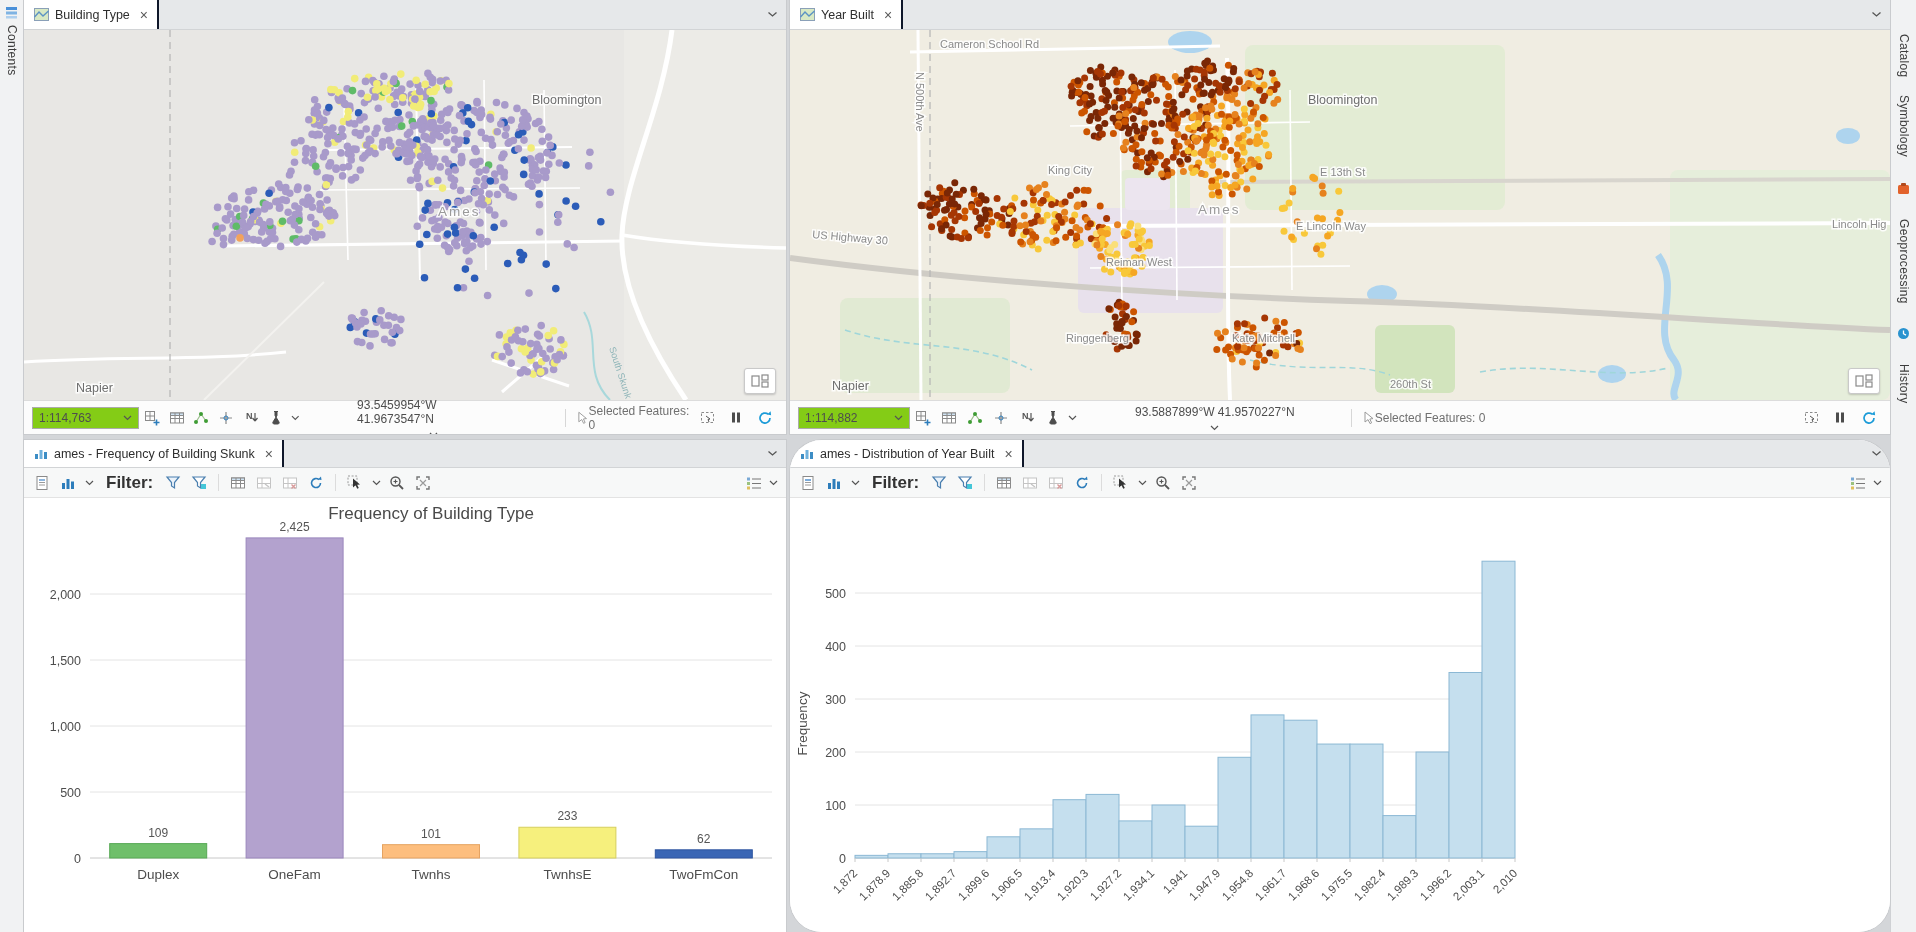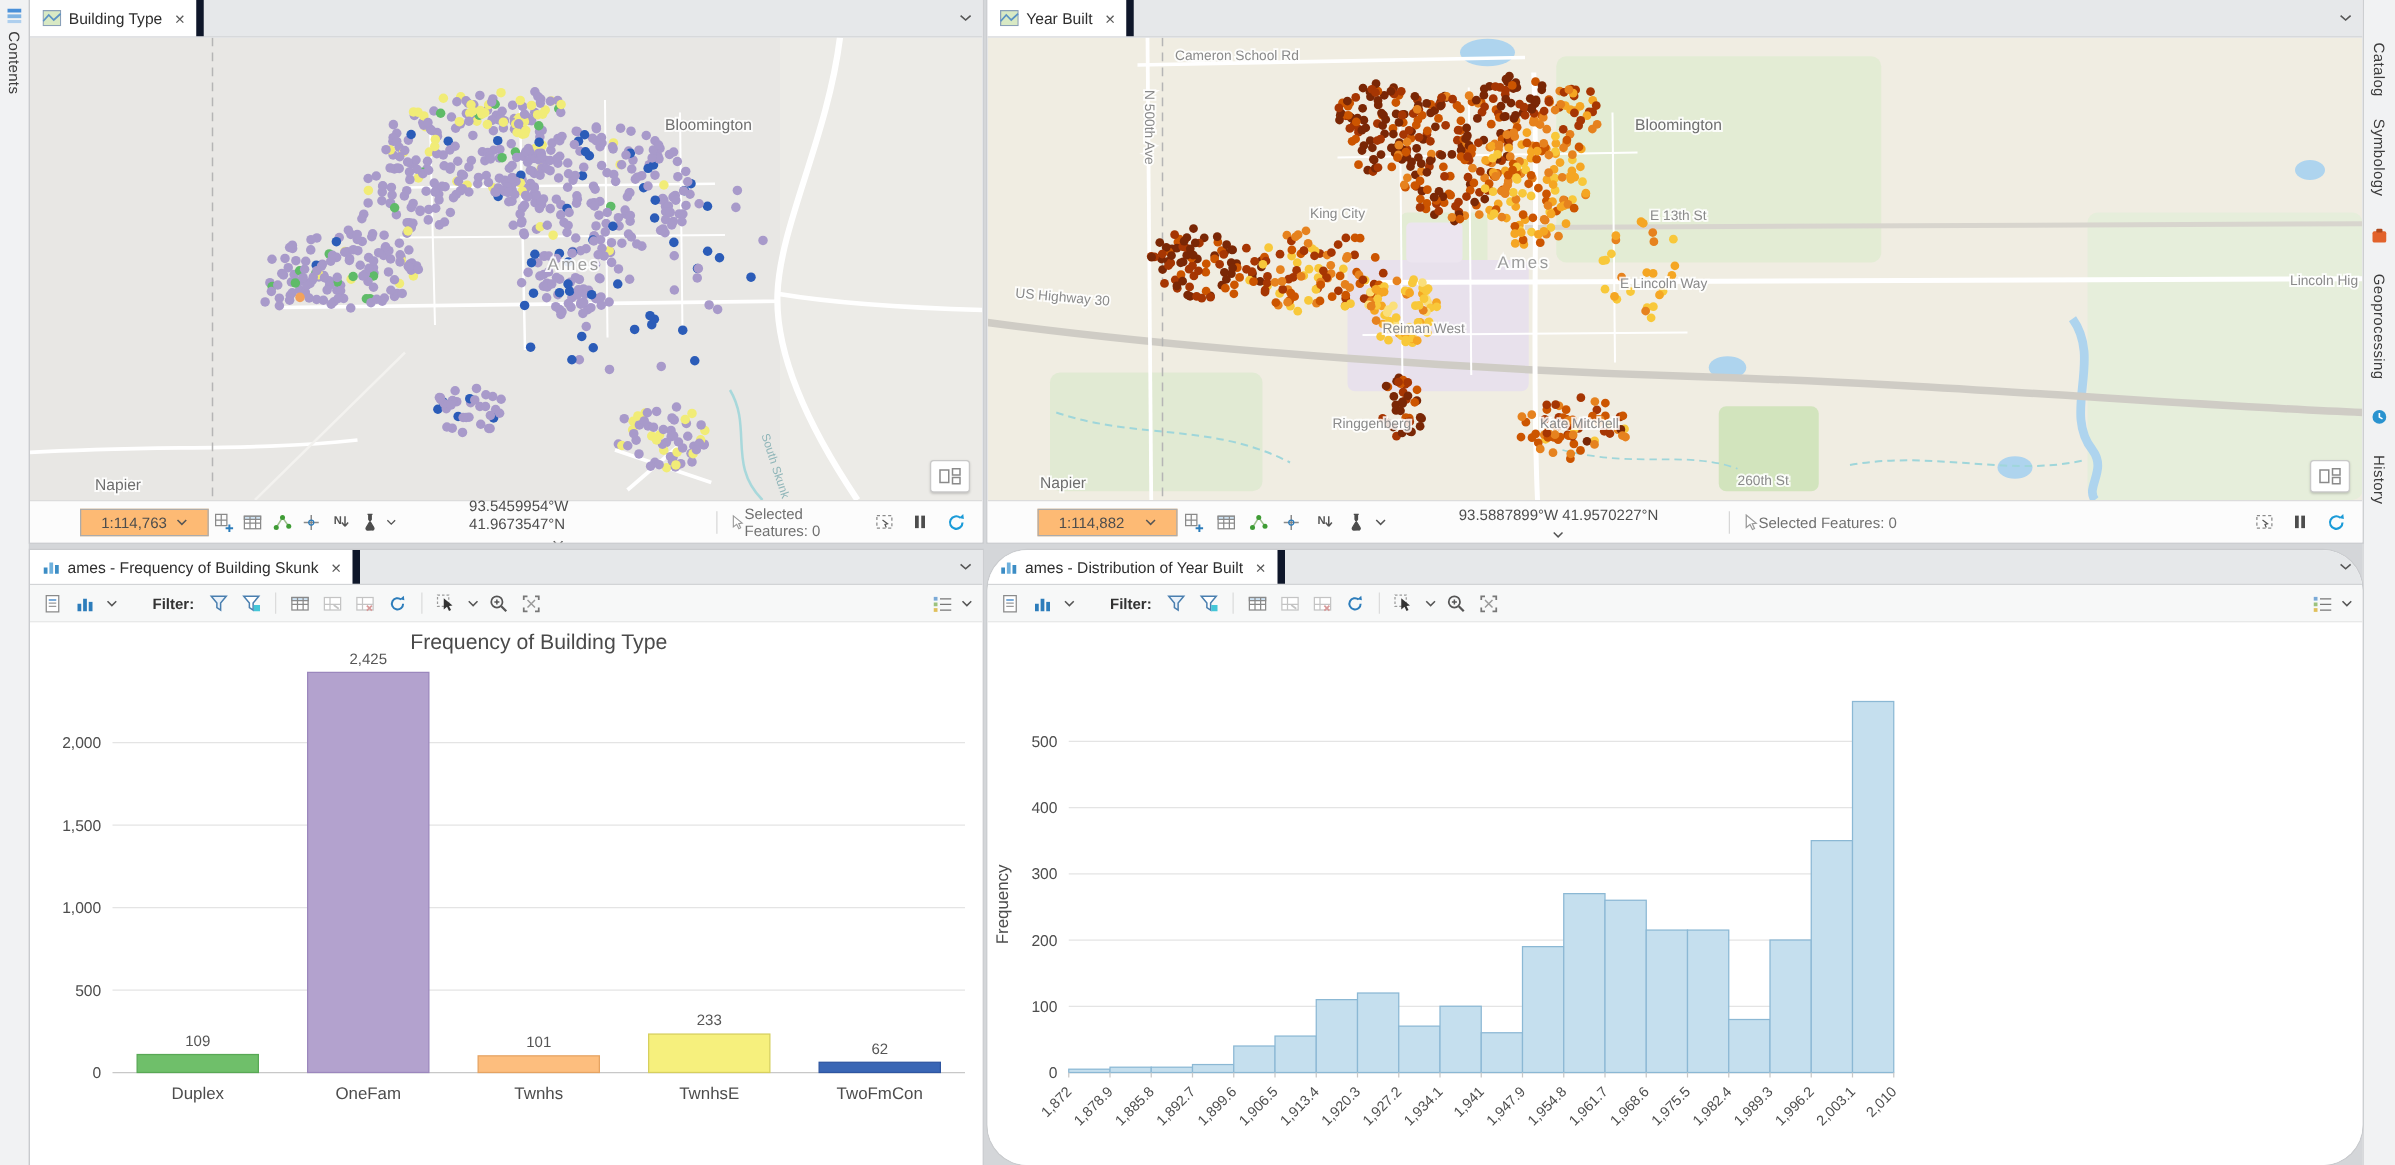--- a/index.html
+++ b/index.html
@@ -11,41 +11,41 @@
   #left-strip { left:0; width:24px; border-right:1px solid #cfd1d4; }
   #right-strip { right:0; width:26px; border-left:1px solid #cfd1d4; }
   .vtab { writing-mode:vertical-rl; font-size:12px; color:#3c3c3c; cursor:default; letter-spacing:.3px; }
   .dock-ico { width:13px; height:13px; margin:6px 0; }
 
   
   .panel { position:absolute; background:#fff; overflow:hidden; box-shadow:0 0 0 1px #c9cbce; }
   .tabbar { background:#e6e8ea; border-bottom:1px solid #d2d4d6; display:flex; align-items:stretch; }
   .tabbar.maps { height:30px; }
   .tabbar.charts { height:28px; }
-  .tab { background:#fff; display:flex; align-items:center; gap:6px; padding:0 9px 0 10px; font-size:12.5px; color:#2e2e2e; border-right:6px solid #0f172a; white-space:nowrap; }
+  .tab { background:#fff; display:flex; align-items:center; gap:6px; padding:0 9px 0 10px; font-size:12.5px; color:#2e2e2e; border-right:2px solid #0f172a; white-space:nowrap; }
   .tab .close { font-size:14px; color:#5a5a5a; margin-left:4px; line-height:1; }
   .bar-chev { margin-left:auto; margin-right:8px; align-self:center; }
 
   .mapbox { position:absolute; left:0; right:0; top:30px; bottom:34px; overflow:hidden; }
   .float-btn { position:absolute; right:10px; bottom:6px; width:32px; height:26px; background:#fff; border:1px solid #c9c9c9; border-radius:3px; box-shadow:0 1px 2px rgba(0,0,0,.18); display:flex; align-items:center; justify-content:center; }
 
   .statusbar { position:absolute; left:0; right:0; bottom:0; height:34px; background:#fcfcfc; border-top:1px solid #dcdcdc; display:flex; align-items:center; font-size:12px; color:#4d4d4d; padding:0 8px; }
-  .scale-combo { width:112px; height:22px; border:1px solid #ababab; background:#fdba74; display:flex; align-items:center; padding:0 16px; gap:4px;margin-left:32px; }
+  .scale-combo { width:112px; height:22px; border:1px solid #ababab; background:#84cc16; display:flex; align-items:center; padding:0 6px; gap:4px; }
   .scale-combo span { flex:1; }
   .sb-ico { width:24px; height:24px; display:flex; align-items:center; justify-content:center; margin:0 1px; }
   .coords { display:flex; align-items:center; gap:6px; margin-left:58px;flex-direction:column; }
   .sb-sep { width:1px; height:18px; background:#d7d7d7; margin:0 10px 0 56px; }
   .sb-right { margin-left:auto; display:flex; align-items:center; gap:3px; }
   .sel-text { margin-left:0; color:#707070; }
 
   .chart-toolbar { height:30px; background:#f7f8f8; border-bottom:1px solid #e3e3e3; display:flex; align-items:center; padding:0 6px; gap:2px; }
   .tico { width:24px; height:26px; display:flex; align-items:center; justify-content:center; }
   .tico.narrow { width:14px; }
   .tb-sep { width:1px; height:17px; background:#dcdcdc; margin:0 5px; }
-  .filter-label { font-size:12px; font-weight:bold; color:#333; margin:0 6px 0 24px; }
+  .filter-label { font-size:17px; font-weight:bold; color:#333; margin:0 6px 0 8px; }
   .tb-right { margin-left:auto; display:flex; align-items:center; }
 
   .chart-area { position:absolute; left:0; right:0; top:58px; bottom:0; background:#fff; }
   .chart-title { position:absolute; top:6px; font-size:17px; color:#4a4a4a; text-align:center; }
   .ylab-rot { position:absolute; left:-88px; top:218px; width:200px; text-align:center; font-size:13.5px; color:#4d4d4d; transform:rotate(-90deg); }
 
   svg text.tick  { font-family:"Liberation Sans",sans-serif; font-size:12.5px; fill:#4d4d4d; }
   svg text.htick { font-family:"Liberation Sans",sans-serif; font-size:11.5px; fill:#4d4d4d; }
   svg text.vlabel{ font-family:"Liberation Sans",sans-serif; font-size:12px; fill:#555; }
   svg text.xlabel{ font-family:"Liberation Sans",sans-serif; font-size:13.5px; fill:#4d4d4d; }

